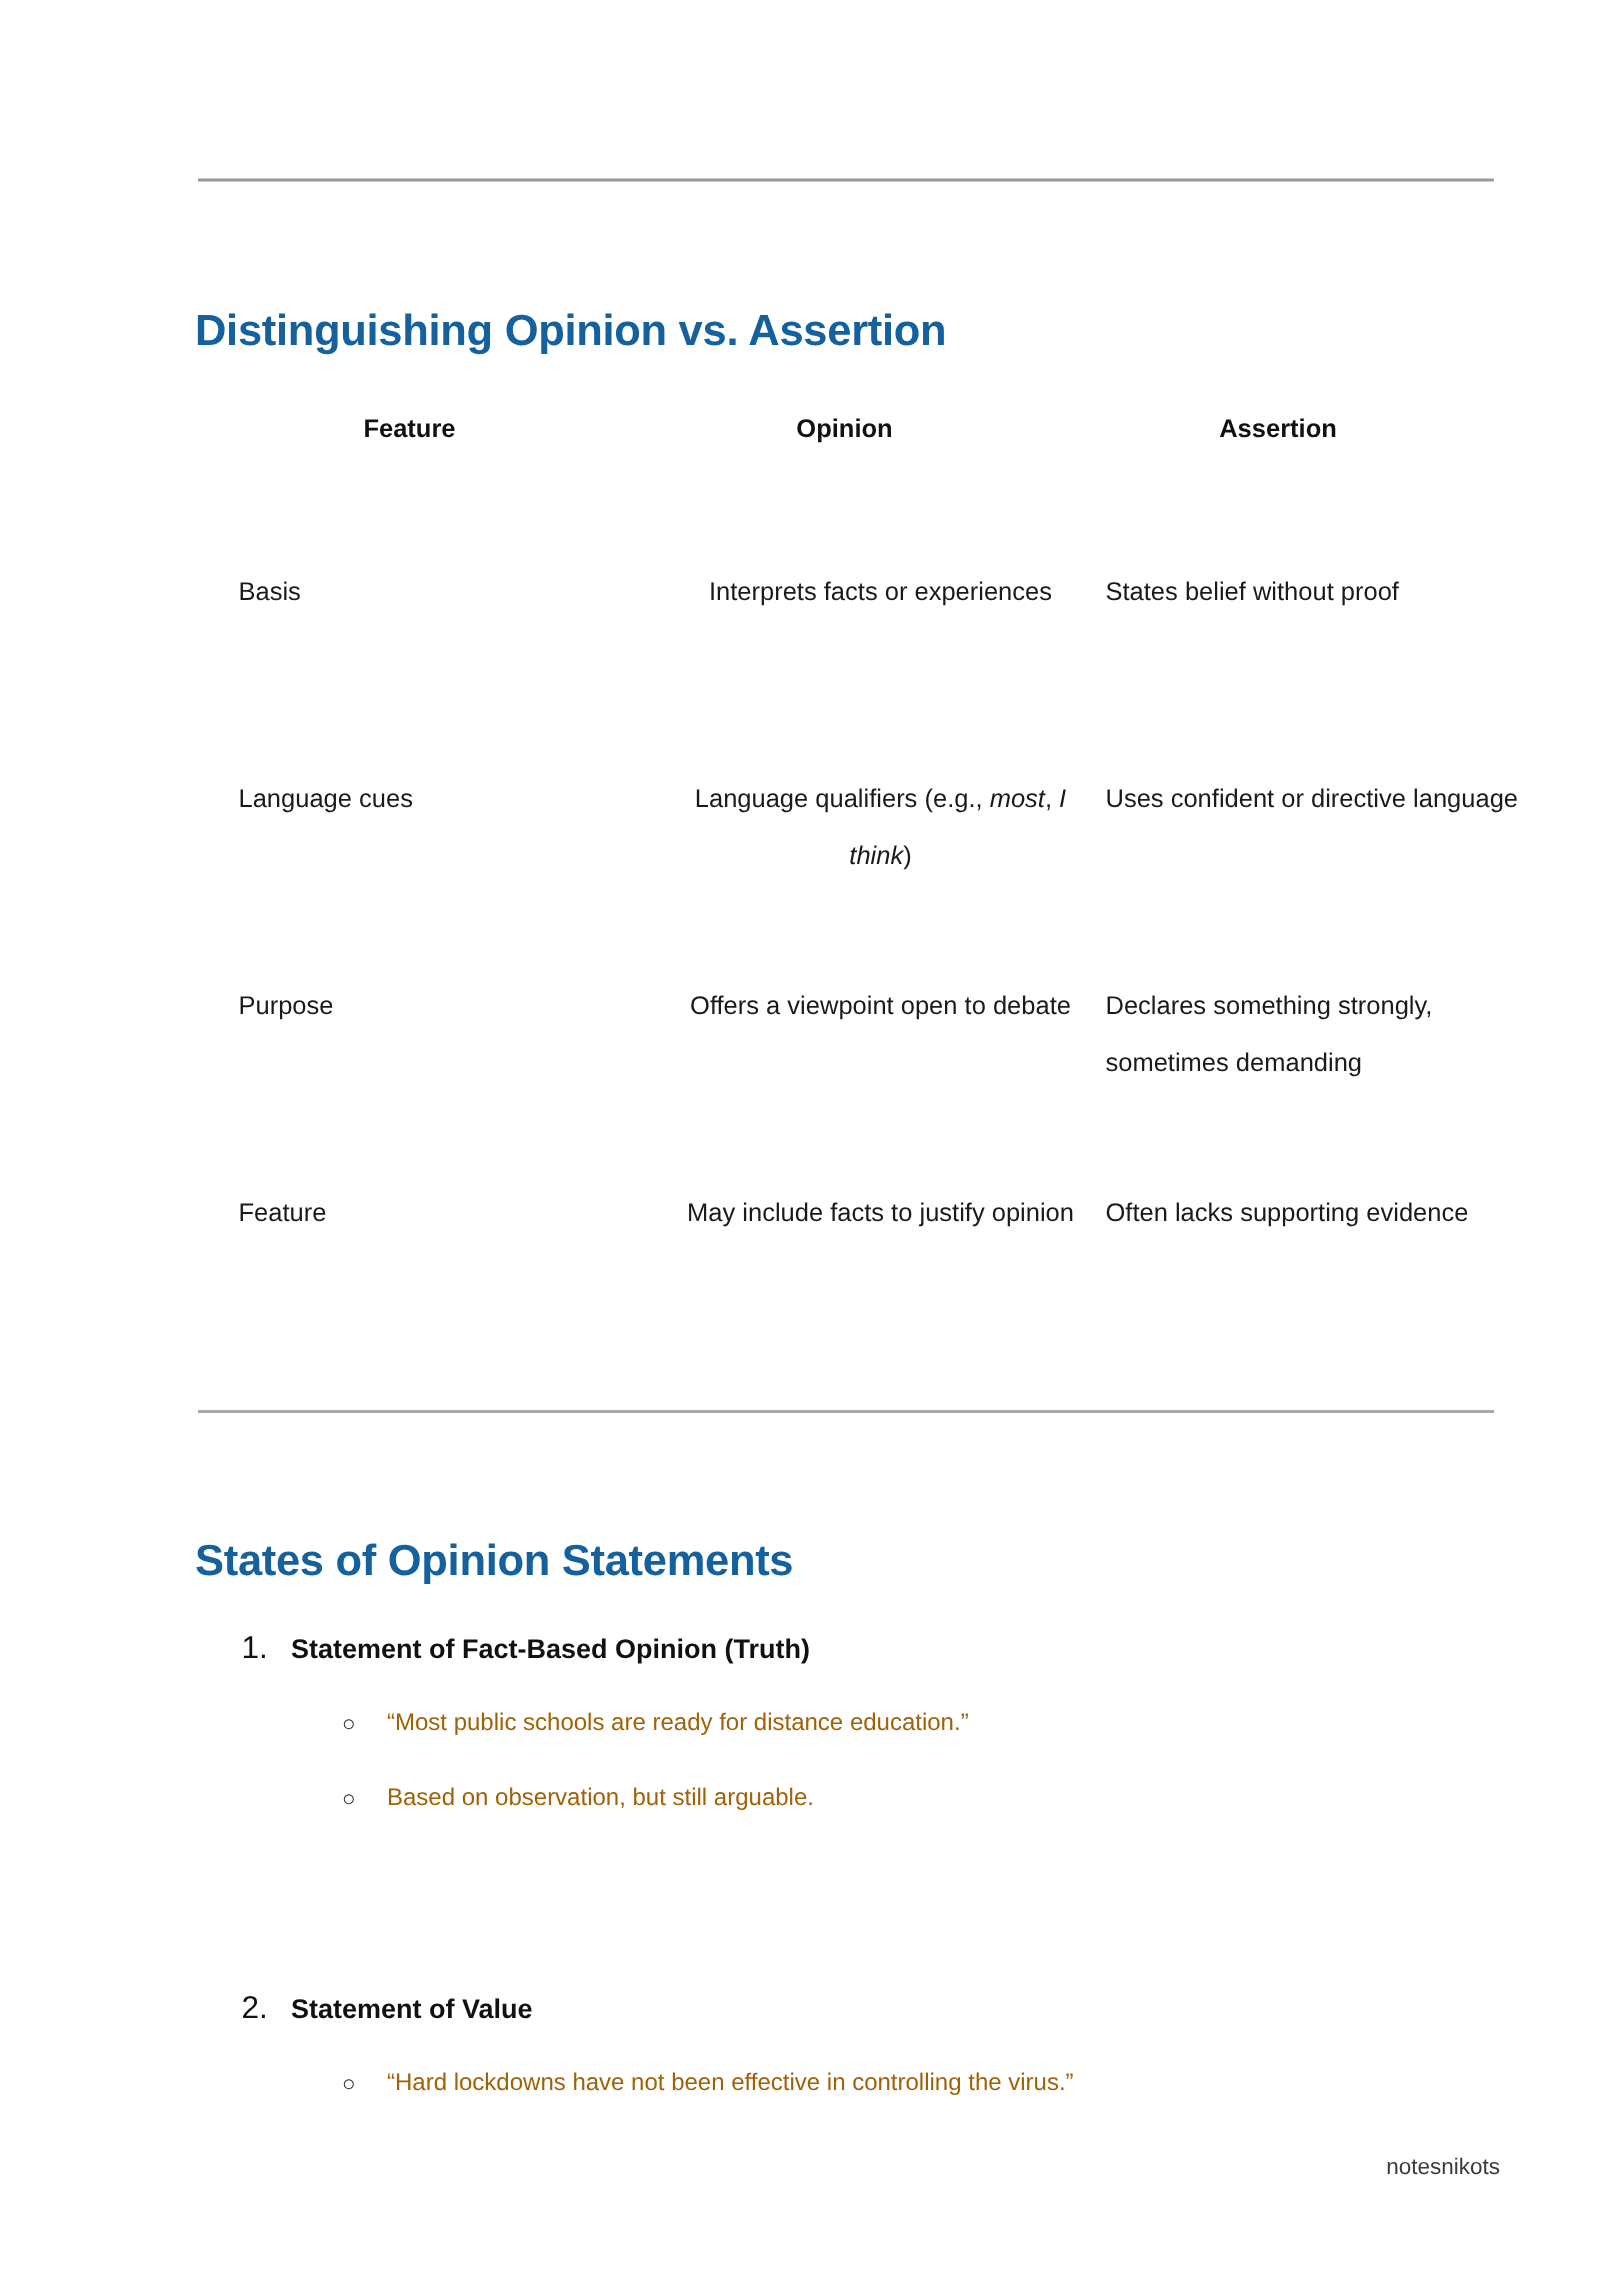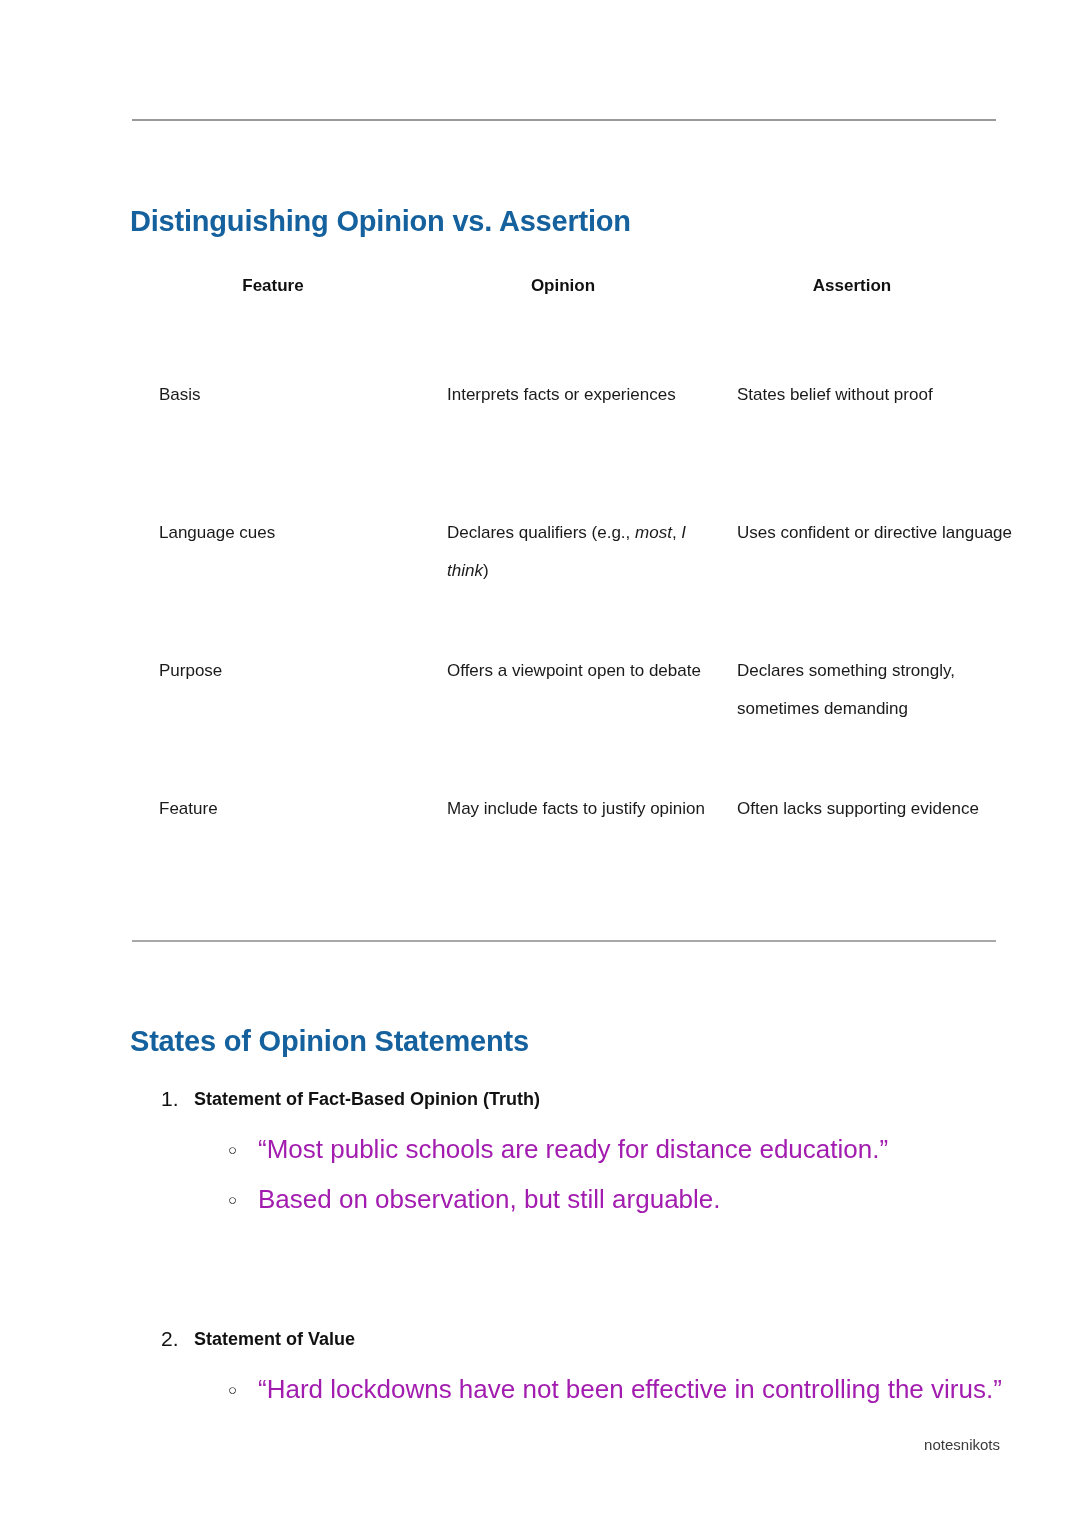--- a/index.html
+++ b/index.html
@@ -84,21 +84,21 @@
     height: 138px;
   }
   .td {
     position: absolute;
     top: 0;
     font-size: 17px;
     line-height: 38px;
     color: #1a1a1a;
   }
   .td.c1 { left: 115px;  width: 280px; }
-  .td.c2 { left: 403px;  width: 280px; }
+  .td.c2 { left: 403px;  width: 280px; text-align: center; }
   .td.c3 { left: 693px;  width: 285px; }
   .td em { font-style: italic; }
 
   
   .list {
     position: absolute;
     left: 0;
     top: 1082px;
     width: 1080px;
   }
@@ -138,22 +138,22 @@
     left: 204px;
     top: 0;
     font-size: 15px;
     color: #222222;
     line-height: 36px;
   }
   .sub-text {
     position: absolute;
     left: 234px;
     top: 0;
-    font-size: 26px;
-    color: #a21caf;
+    font-size: 16px;
+    color: #a16207;
     line-height: 34px;
     white-space: nowrap;
   }
 
   
   .watermark {
     position: absolute;
     right: 104px;
     top: 1436px;
     font-size: 15px;
@@ -181,21 +181,21 @@
     <div class="table-body">
 
       <div class="row">
         <div class="td c1">Basis</div>
         <div class="td c2">Interprets facts or experiences</div>
         <div class="td c3">States belief without proof</div>
       </div>
 
       <div class="row">
         <div class="td c1">Language cues</div>
-        <div class="td c2"><span>Declares qualifiers (e.g., </span><em>most</em><span>, </span><em>I think</em><span>)</span></div>
+        <div class="td c2"><span>Language qualifiers (e.g., </span><em>most</em><span>, </span><em>I think</em><span>)</span></div>
         <div class="td c3">Uses confident or directive language</div>
       </div>
 
       <div class="row">
         <div class="td c1">Purpose</div>
         <div class="td c2">Offers a viewpoint open to debate</div>
         <div class="td c3">Declares something strongly, sometimes demanding</div>
       </div>
 
       <div class="row">

